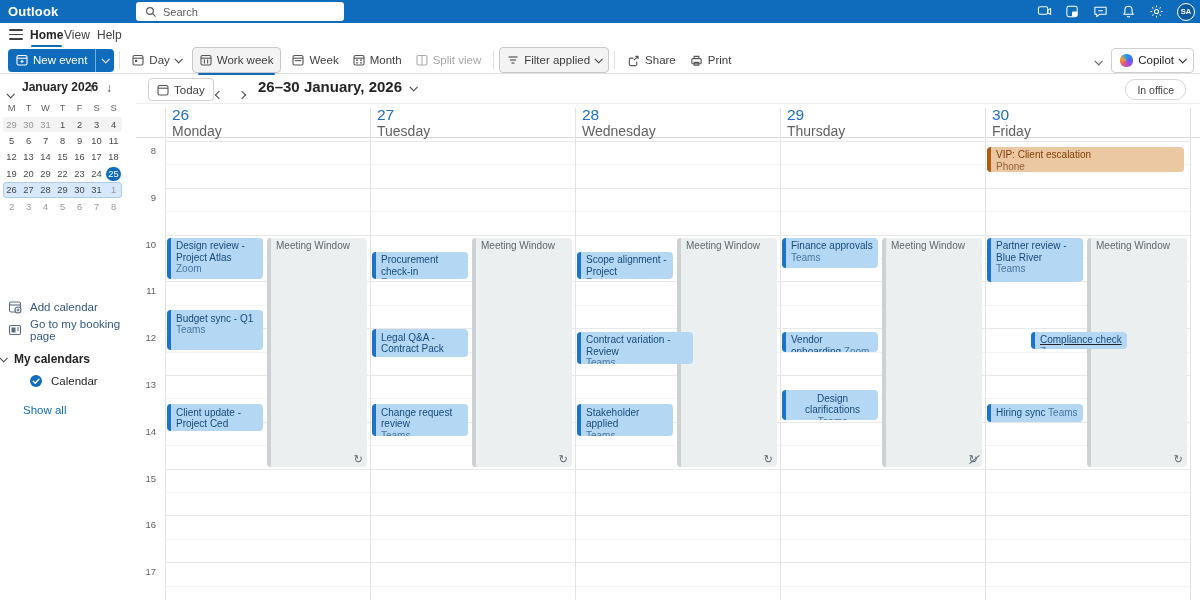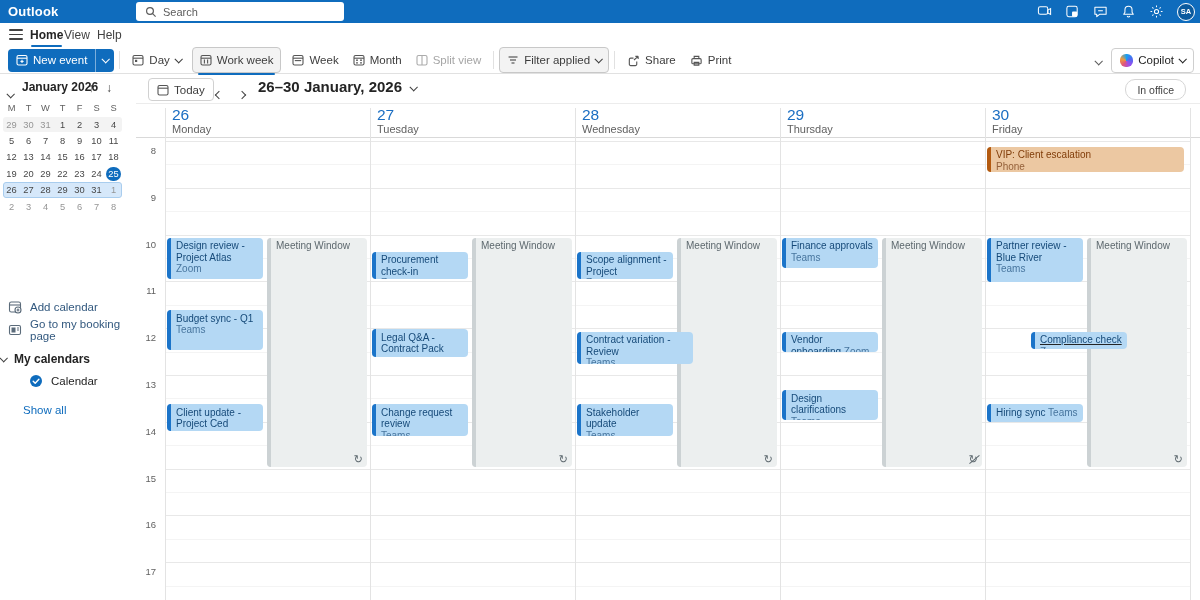--- a/index.html
+++ b/index.html
@@ -85,21 +85,21 @@
              padding:0 8px;border:1px solid #d1d1d1;border-radius:4px;font-size:11.5px;color:#3d3d3d;background:#fff;}
   .nav-chev{position:absolute;top:9px;color:#424242;}
   #range-title{position:absolute;left:122px;top:3px;font-size:15px;font-weight:700;color:#242424;display:flex;align-items:center;gap:8px;}
   #range-title .chev{margin-top:2px;color:#424242;}
   #status-pill{position:absolute;right:14px;top:4px;height:19px;padding:0 11px;border:1px solid #d6d6d6;border-radius:10px;
                font-size:10.5px;color:#424242;display:inline-flex;align-items:center;background:#fff;}
 
   #day-headers{position:absolute;left:136px;top:104px;width:1064px;height:33px;border-bottom:1px solid #d9d9d9;}
   .dh{position:absolute;top:0;height:33px;}
   .dh .num{position:absolute;left:7px;top:2px;font-size:15.5px;color:#1b6ec2;}
-  .dh .nm{position:absolute;left:7px;top:19px;font-size:11px;color:#616161;}
+  .dh .nm{position:absolute;left:7px;top:19px;font-size:14px;color:#616161;}
   .vline{position:absolute;width:1px;background:#e3e3e3;}
 
   #grid{position:absolute;left:136px;top:137px;width:1064px;height:463px;overflow:hidden;}
   .hline{position:absolute;left:29px;right:10px;height:1px;background:#e8e8e8;}
   .hline.half{background:#f4f4f4;}
   .hlabel{position:absolute;left:0;width:20px;text-align:right;font-size:9.5px;color:#616161;}
 
   .ev{position:absolute;border-radius:4px;box-sizing:border-box;overflow:hidden;padding:2.5px 4px 0 9px;cursor:default;}
   .ev::before{content:"";position:absolute;left:0;top:0;bottom:0;width:4px;}
   .ev .t{font-size:10px;line-height:11.5px;}
@@ -525,35 +525,35 @@
       </div>
       <div class="ev ev-gray" style="left: 541px; width: 100px; top: 100.94px; height: 228.66px;">
         <div class="t">Meeting Window</div>
         <span class="recur">↻</span>
       </div>
       <div class="ev ev-blue" style="left: 441px; width: 116px; top: 194.54px; height: 32.1px;">
         <div class="t">Contract variation - Review</div>
         <div class="l">Teams</div>
       </div>
       <div class="ev ev-blue" style="left: 441px; width: 96px; top: 267.08px; height: 32.1px;">
-        <div class="t">Stakeholder update</div>
+        <div class="t">Stakeholder applied</div>
         <div class="l">Teams</div>
       </div>
       <div class="ev ev-blue" style="left: 646px; width: 96px; top: 100.94px; height: 29.76px;">
         <div class="t">Finance approvals</div>
         <div class="l">Teams</div>
       </div>
       <div class="ev ev-gray" style="left: 746px; width: 100px; top: 100.94px; height: 228.66px;">
         <div class="t">Meeting Window</div>
         <span class="recur crossed">↻</span>
       </div>
       <div class="ev ev-blue" style="left: 646px; width: 96px; top: 194.54px; height: 20.4px;">
         <div class="t">Vendor onboarding<span class="l"> Zoom</span></div>
       </div>
-      <div class="ev ev-blue" style="left: 646px; width: 96px; top: 253.04px; height: 29.76px;">
+      <div class="ev ev-blue" style="left: 646px; width: 96px; top: 253.04px; height: 29.76px; text-align: center;">
         <div class="t">Design clarifications</div>
         <div class="l">Teams</div>
       </div>
       <div class="ev ev-orange" style="left: 851px; width: 197px; top: 9.68px; height: 25.08px;">
         <div class="t">VIP: Client escalation</div>
         <div class="l">Phone</div>
       </div>
       <div class="ev ev-blue" style="left: 851px; width: 96px; top: 100.94px; height: 43.8px;">
         <div class="t">Partner review - Blue River</div>
         <div class="l">Teams</div>

